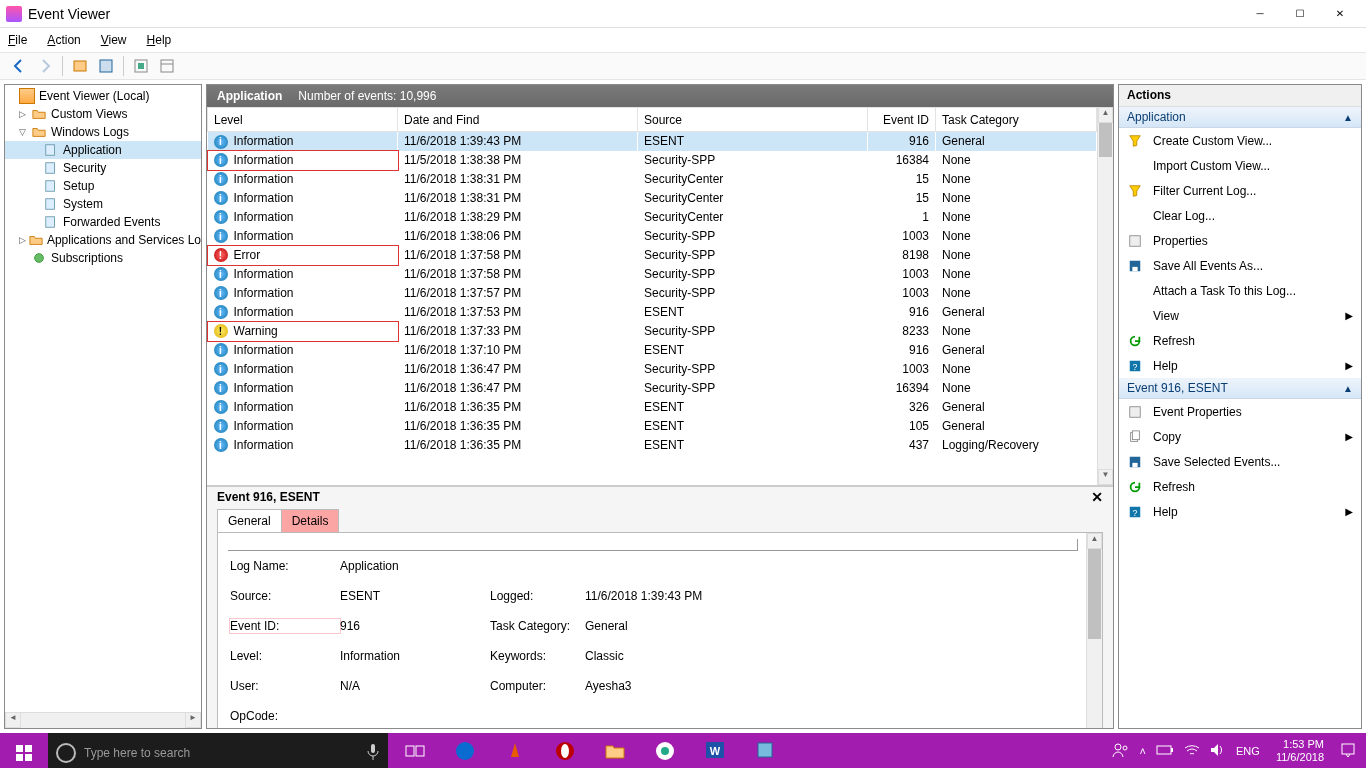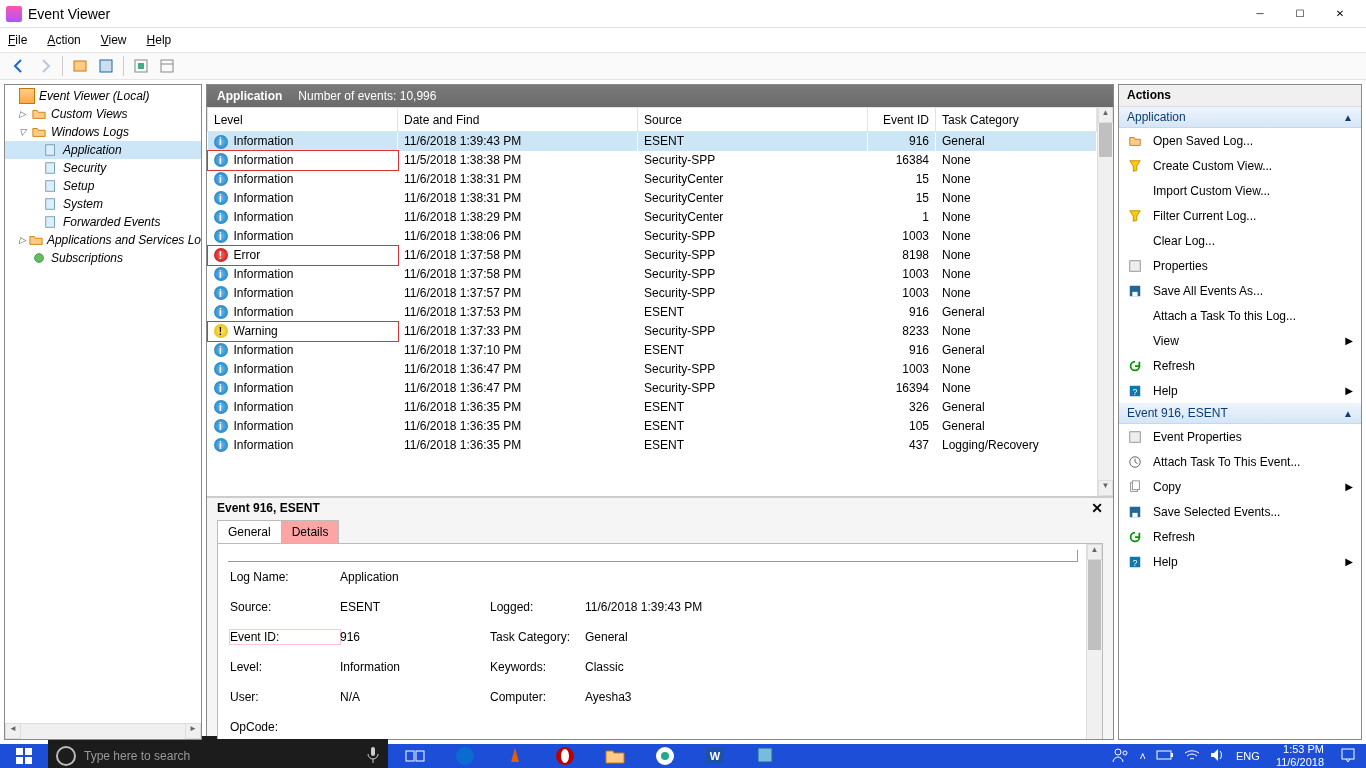--- a/index.html
+++ b/index.html
@@ -11,21 +11,21 @@
 .menubar { height: 24px; display: flex; align-items: center; padding: 2px 6px; gap: 16px; }
 .menubar span { padding: 0 2px; }
 .menubar span u { text-decoration: underline; }
 .toolbar { height: 28px; display: flex; align-items: center; padding: 2px 8px; gap: 4px; border-top: 1px solid #e5e5e5; border-bottom: 1px solid #e5e5e5; background: #fafafa; }
 .toolbar .tb { width: 22px; height: 22px; display: flex; align-items: center; justify-content: center; border: 1px solid transparent; }
 .toolbar .tb svg { width: 16px; height: 16px; }
 .toolbar .sep { width: 1px; height: 20px; background: #ccc; margin: 0 2px; }
 
 .main { flex: 1; display: flex; padding: 4px; gap: 4px; overflow: hidden; }
 .tree-pane { width: 198px; border: 1px solid #8a8a8a; background: #fff; overflow: hidden; position: relative; display: flex; flex-direction: column; }
-.tree { padding: 2px 0; font-size: 12px; overflow-x: hidden; overflow-y: auto; flex: 1; font-style: italic; }
+.tree { padding: 2px 0; font-size: 12px; overflow-x: hidden; overflow-y: auto; flex: 1; }
 .tree-row { display: flex; align-items: center; height: 18px; padding-left: 2px; white-space: nowrap; }
 .tree-row .twist { width: 12px; font-size: 9px; color: #555; }
 .tree-row .ticon { width: 16px; height: 16px; margin-right: 4px; display: flex; align-items: center; justify-content: center; }
 .tree-row.selected { background: #cde6f7; }
 .ticon.ev { background: linear-gradient(#fc8, #fa4); border: 1px solid #c70; }
 .ticon.folder svg, .ticon.log svg, .ticon.sub svg { width: 14px; height: 14px; }
 .tree-hscroll { height: 16px; background: #f0f0f0; display: flex; }
 .tree-hscroll .hsl { width: 16px; text-align: center; font-size: 8px; color: #666; border: 1px solid #ddd; }
 .tree-hscroll .hst { flex: 1; border-top: 1px solid #ddd; }
 
@@ -66,21 +66,21 @@
 
 .actions-pane { width: 244px; border: 1px solid #8a8a8a; background: #fff; display: flex; flex-direction: column; }
 .actions-hdr { height: 22px; background: #f0f0f0; padding: 3px 8px; font-weight: 600; border-bottom: 1px solid #ddd; }
 .actions-sec { padding: 3px 8px; font-size: 12px; background: linear-gradient(#eef4fb,#d5e6f7); border-bottom: 1px solid #c9d7e7; display: flex; align-items: center; color: #0a3d72; }
 .actions-sec .chev { margin-left: auto; font-size: 10px; }
 .action-item { display: flex; align-items: center; padding: 3px 8px; height: 25px; font-size: 12px; }
 .action-item .ai { width: 16px; height: 16px; margin-right: 10px; display: flex; align-items: center; justify-content: center; }
 .action-item .arrow { margin-left: auto; font-size: 10px; }
 .ai svg { width: 14px; height: 14px; }
 
-.taskbar { height: 24px; background: #1d4ed8; display: flex; align-items: center; color: #fff; }
+.taskbar { height: 35px; background: #a21caf; display: flex; color: #fff; }
 .taskbar .start { width: 48px; height: 40px; display: flex; align-items: center; justify-content: center; }
 .taskbar .search { display: flex; align-items: center; background: #1c1c1c; height: 40px; width: 340px; padding: 0 8px; color: #999; gap: 8px; }
 .taskbar .search .cortana { width: 20px; height: 20px; border: 2px solid #bbb; border-radius: 50%; }
 .taskbar .sep-icons { display: flex; align-items: center; gap: 4px; margin-left: 4px; }
 .taskbar .tbicon { width: 46px; height: 40px; display: flex; align-items: center; justify-content: center; }
 .taskbar .sys { margin-left: auto; display: flex; align-items: center; gap: 10px; padding: 0 10px; font-size: 11px; }
 .taskbar .clock { text-align: right; line-height: 13px; font-size: 11px; padding: 0 6px; }
 </style>
 </head>
 <body>
@@ -439,28 +439,20 @@
 
   <div class="actions-pane">
     <div class="actions-hdr">Actions</div>
     <div class="actions-sec">
         <span>Application</span>
         <span class="chev">▲</span>
       </div>
     <div class="action-item">
         <span class="ai">
           <svg viewBox="0 0 16 16">
-            <path d="M2 4h5l1 2h6v7H2z" fill="#fc8" stroke="#c70"></path>
-          </svg>
-        </span>
-        <span>Open Saved Log...</span>
-      </div>
-    <div class="action-item">
-        <span class="ai">
-          <svg viewBox="0 0 16 16">
             <path d="M2 2h12l-4 6v5l-4 1V8z" fill="#fc0" stroke="#b80"></path>
           </svg>
         </span>
         <span>Create Custom View...</span>
       </div>
     <div class="action-item">
         <span class="ai"></span>
         <span>Import Custom View...</span>
       </div>
     <div class="action-item">
@@ -525,29 +517,20 @@
         <span>Event 916, ESENT</span>
         <span class="chev">▲</span>
       </div>
     <div class="action-item">
         <span class="ai">
           <svg viewBox="0 0 16 16">
             <rect x="2" y="2" width="12" height="12" fill="#eee" stroke="#888"></rect>
           </svg>
         </span>
         <span>Event Properties</span>
-      </div>
-    <div class="action-item">
-        <span class="ai">
-          <svg viewBox="0 0 16 16">
-            <circle cx="8" cy="8" r="6" fill="none" stroke="#555"></circle>
-            <path d="M8 4v4l3 2" stroke="#555" fill="none"></path>
-          </svg>
-        </span>
-        <span>Attach Task To This Event...</span>
       </div>
     <div class="action-item">
         <span class="ai">
           <svg viewBox="0 0 16 16">
             <rect x="3" y="3" width="8" height="10" fill="#fff" stroke="#888"></rect>
             <rect x="5" y="1" width="8" height="10" fill="#fff" stroke="#888"></rect>
           </svg>
         </span>
         <span>Copy</span>
         <span class="arrow">▶</span>

